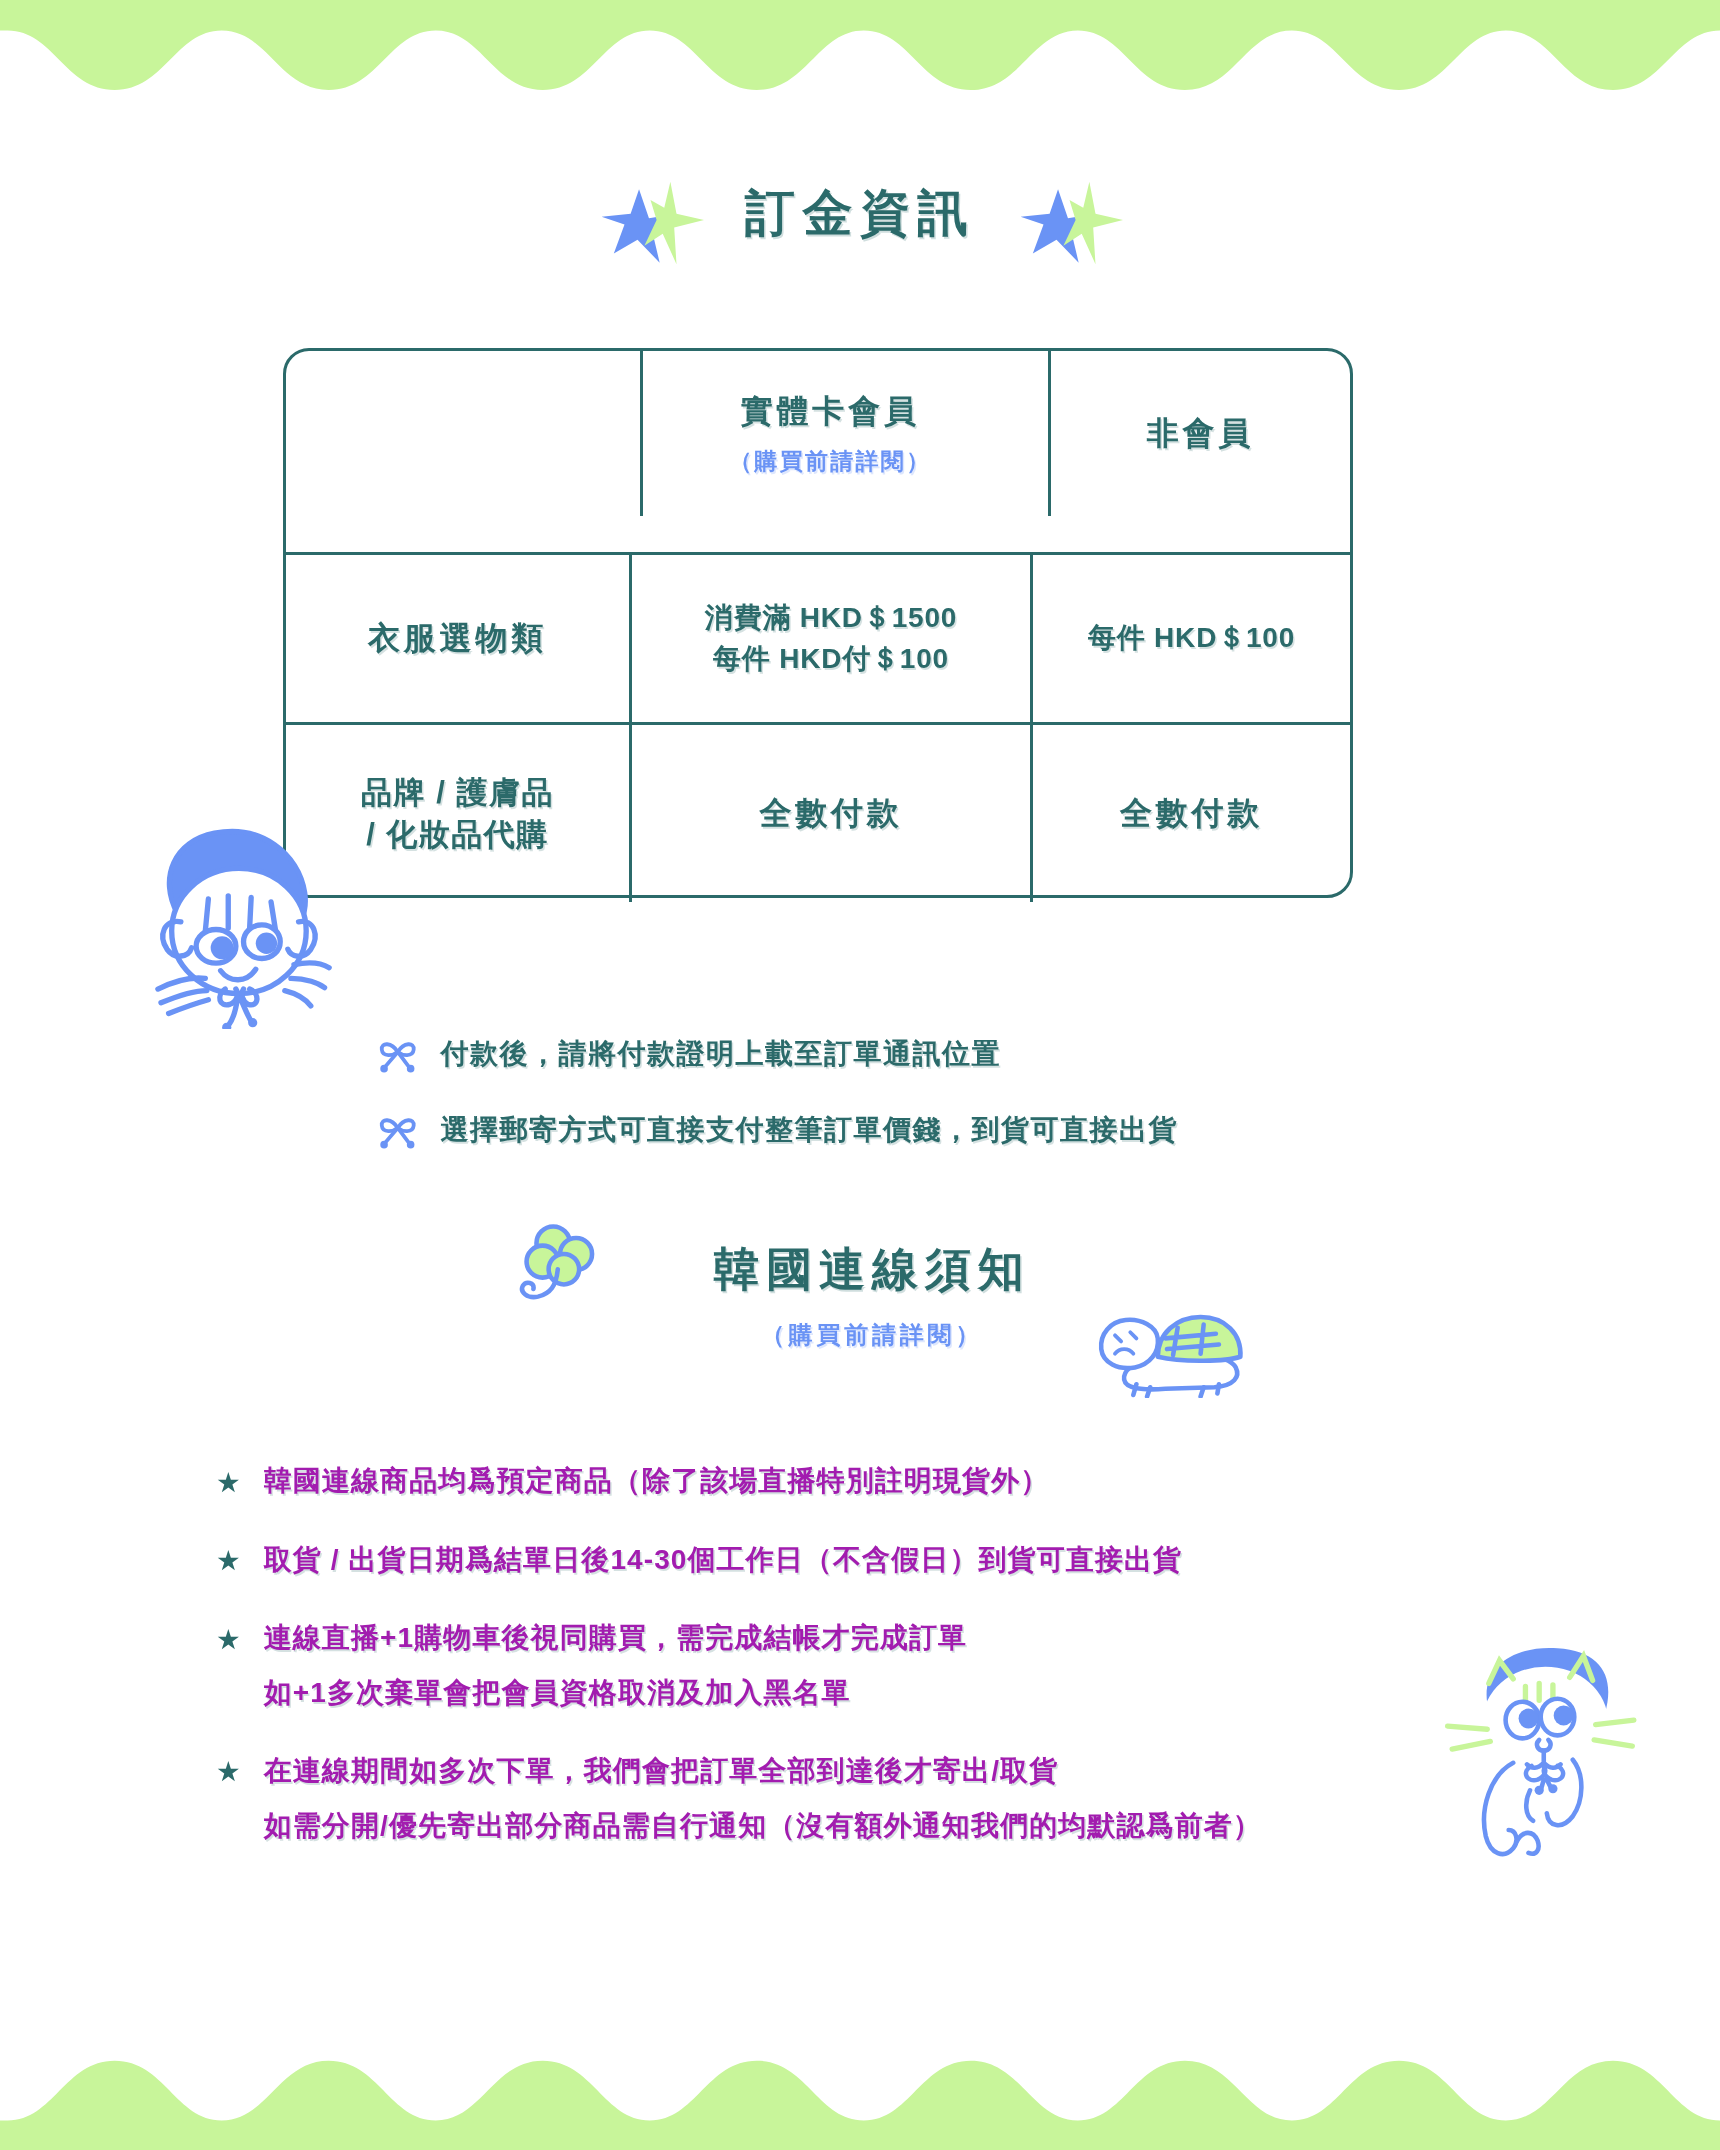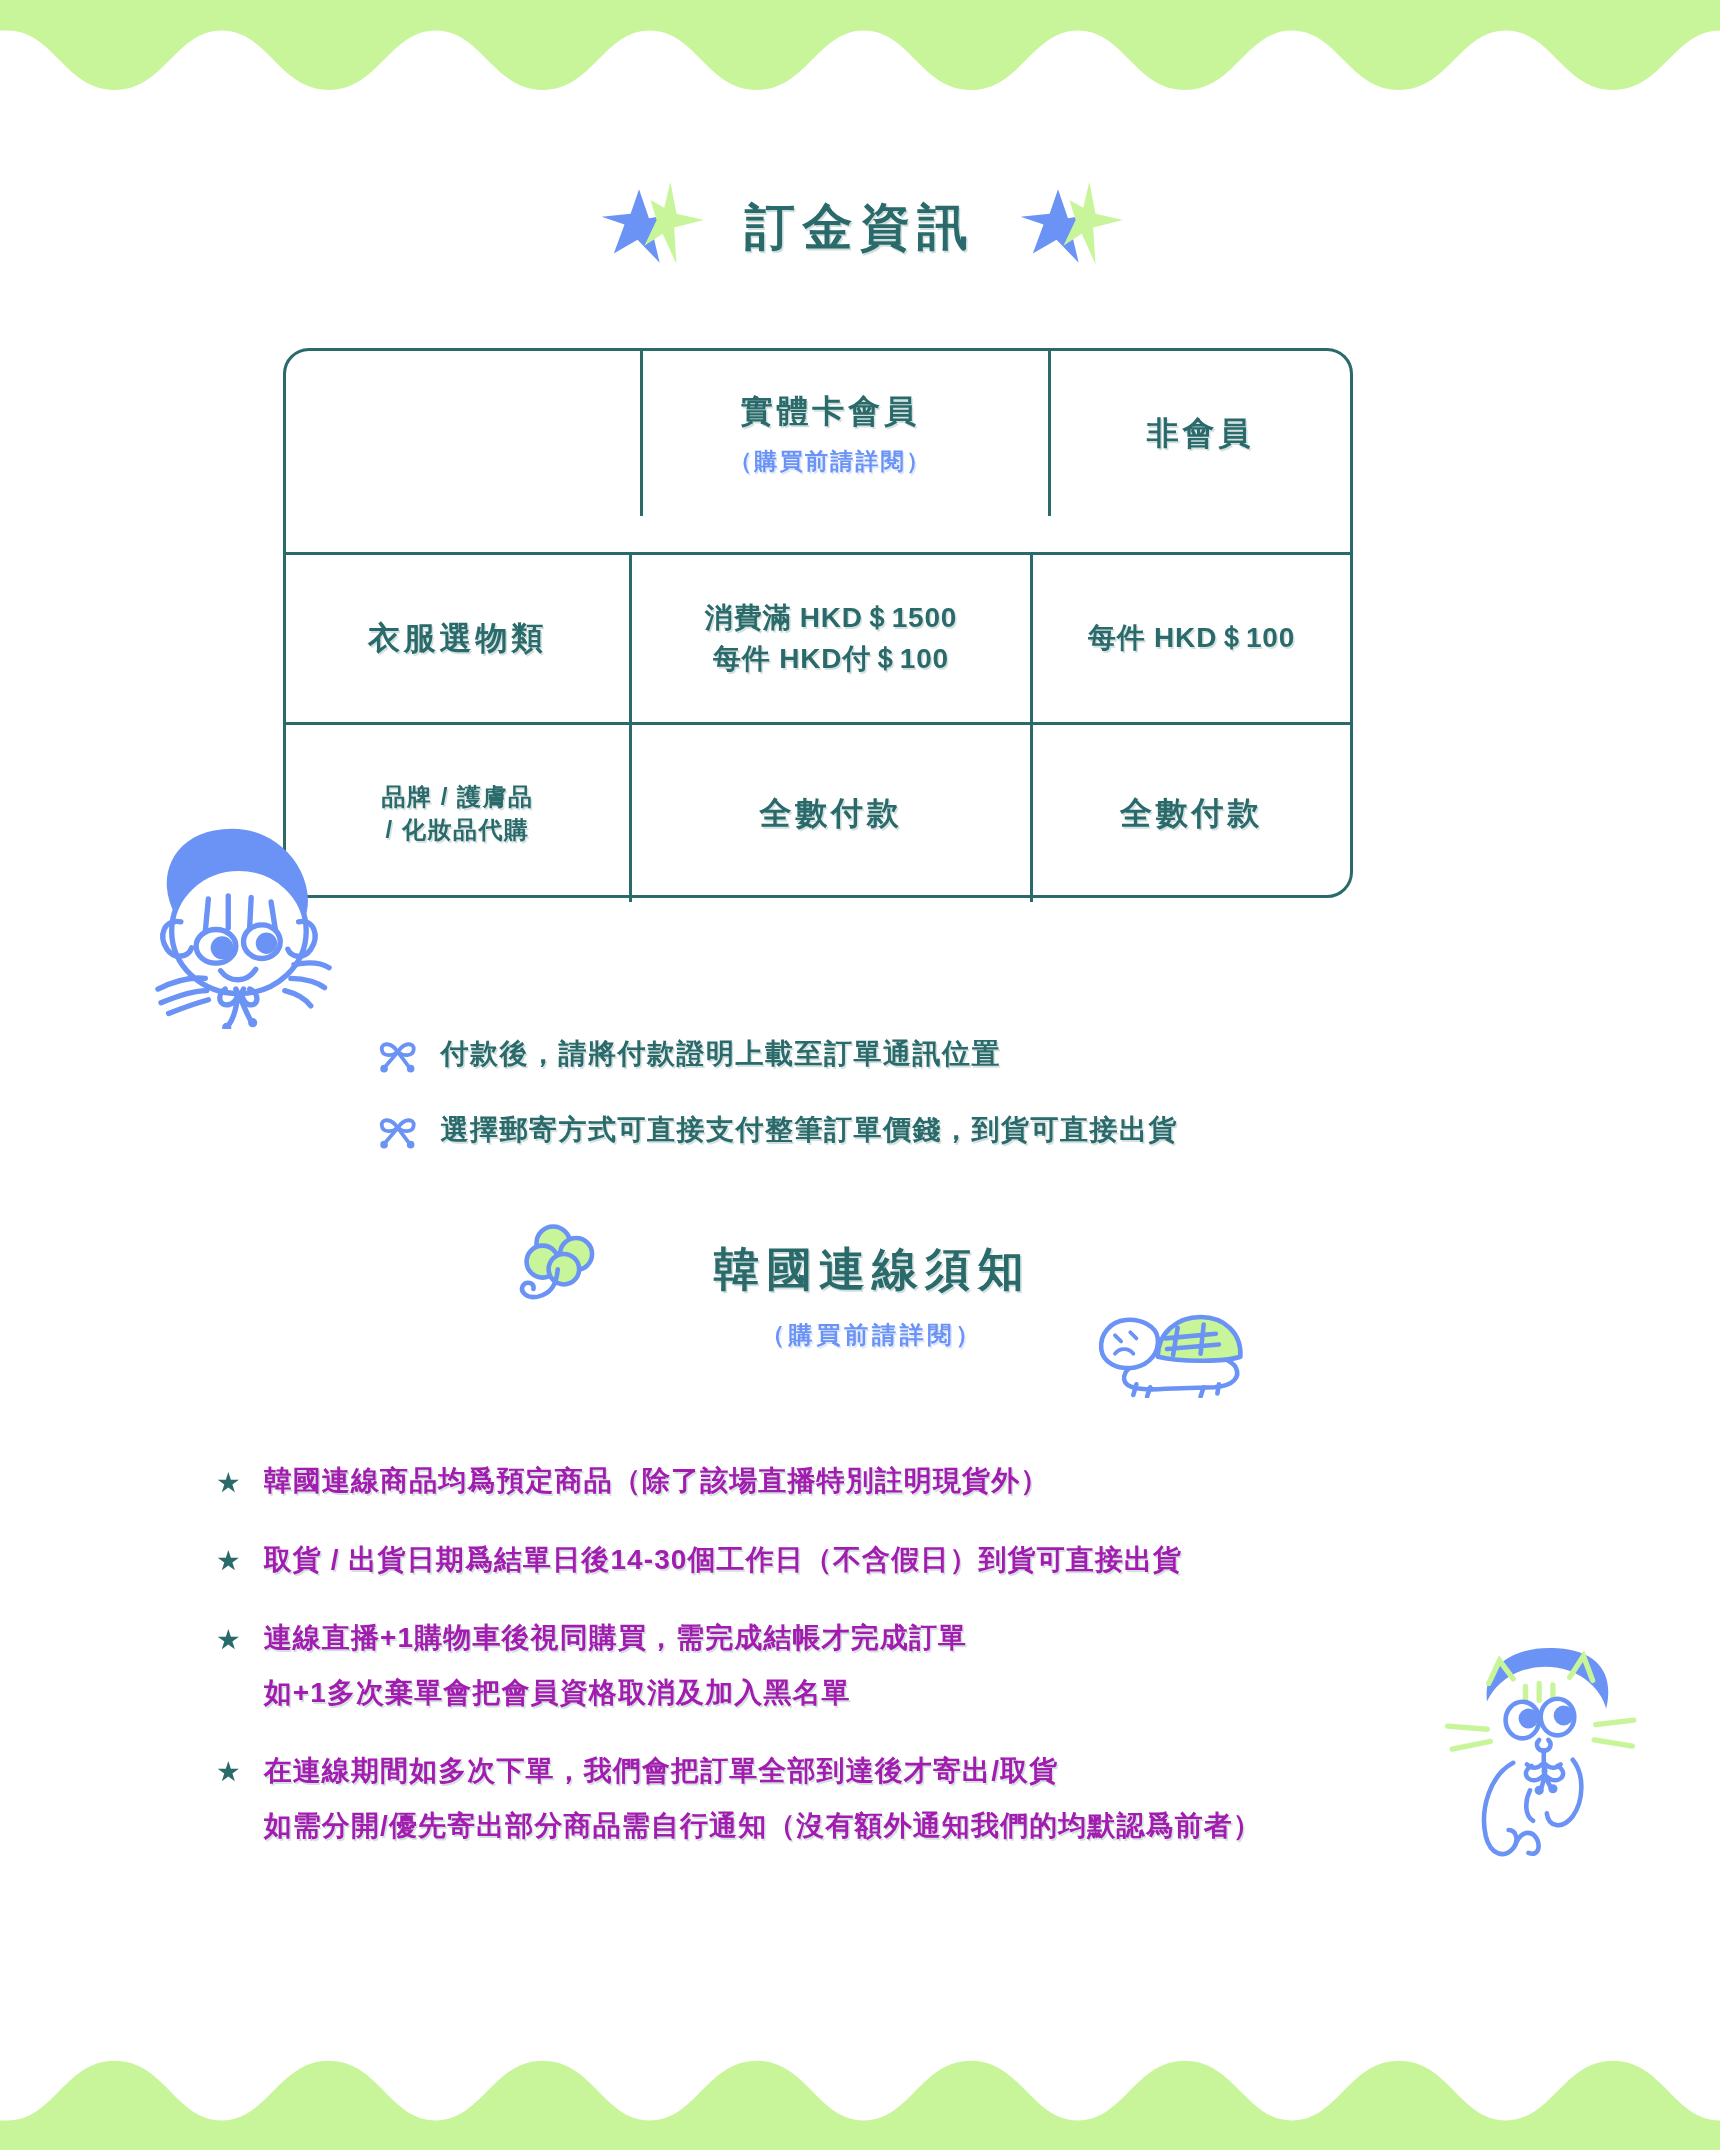--- a/index.html
+++ b/index.html
@@ -25,21 +25,20 @@
   .scallop.top { top:0; height:90px; }
   .scallop.bottom { bottom:0; height:98px; }
   .scallop svg { display:block; width:100%; height:100%; }
 
   
   .title-row {
     position:absolute;
     left:0; top:180px;
     width:1720px;
     display:flex;
-    align-items:center;
     justify-content:center;
     gap:41px;
   }
   .page-title {
     font-size:50px;
     font-weight:bold;
     color:#2b6a6a;
     letter-spacing:7.6px;
     white-space:nowrap;
     text-shadow:1.5px 1.5px 0 rgba(43,106,106,.22);
@@ -75,21 +74,21 @@
 
   .cell-main {
     font-size:32px;
     font-weight:bold;
     color:#2b6a6a;
     letter-spacing:3.8px;
     line-height:1.35;
     white-space:nowrap;
     text-shadow:1.5px 1.5px 0 rgba(43,106,106,.20);
   }
-  .cell-main.small { font-size:24px; letter-spacing:1.5px;text-align:center; }
+  .cell-main.small { font-size:31px; letter-spacing:1.5px;text-align:center; }
   .cell-sub {
     font-size:23px;
     font-weight:bold;
     color:#6a93f5;
     letter-spacing:2.3px;
     margin-top:13.8px;
     white-space:nowrap;
     text-shadow:1.5px 1.5px 0 rgba(106,147,245,.22);
   }
   .cell-line {

